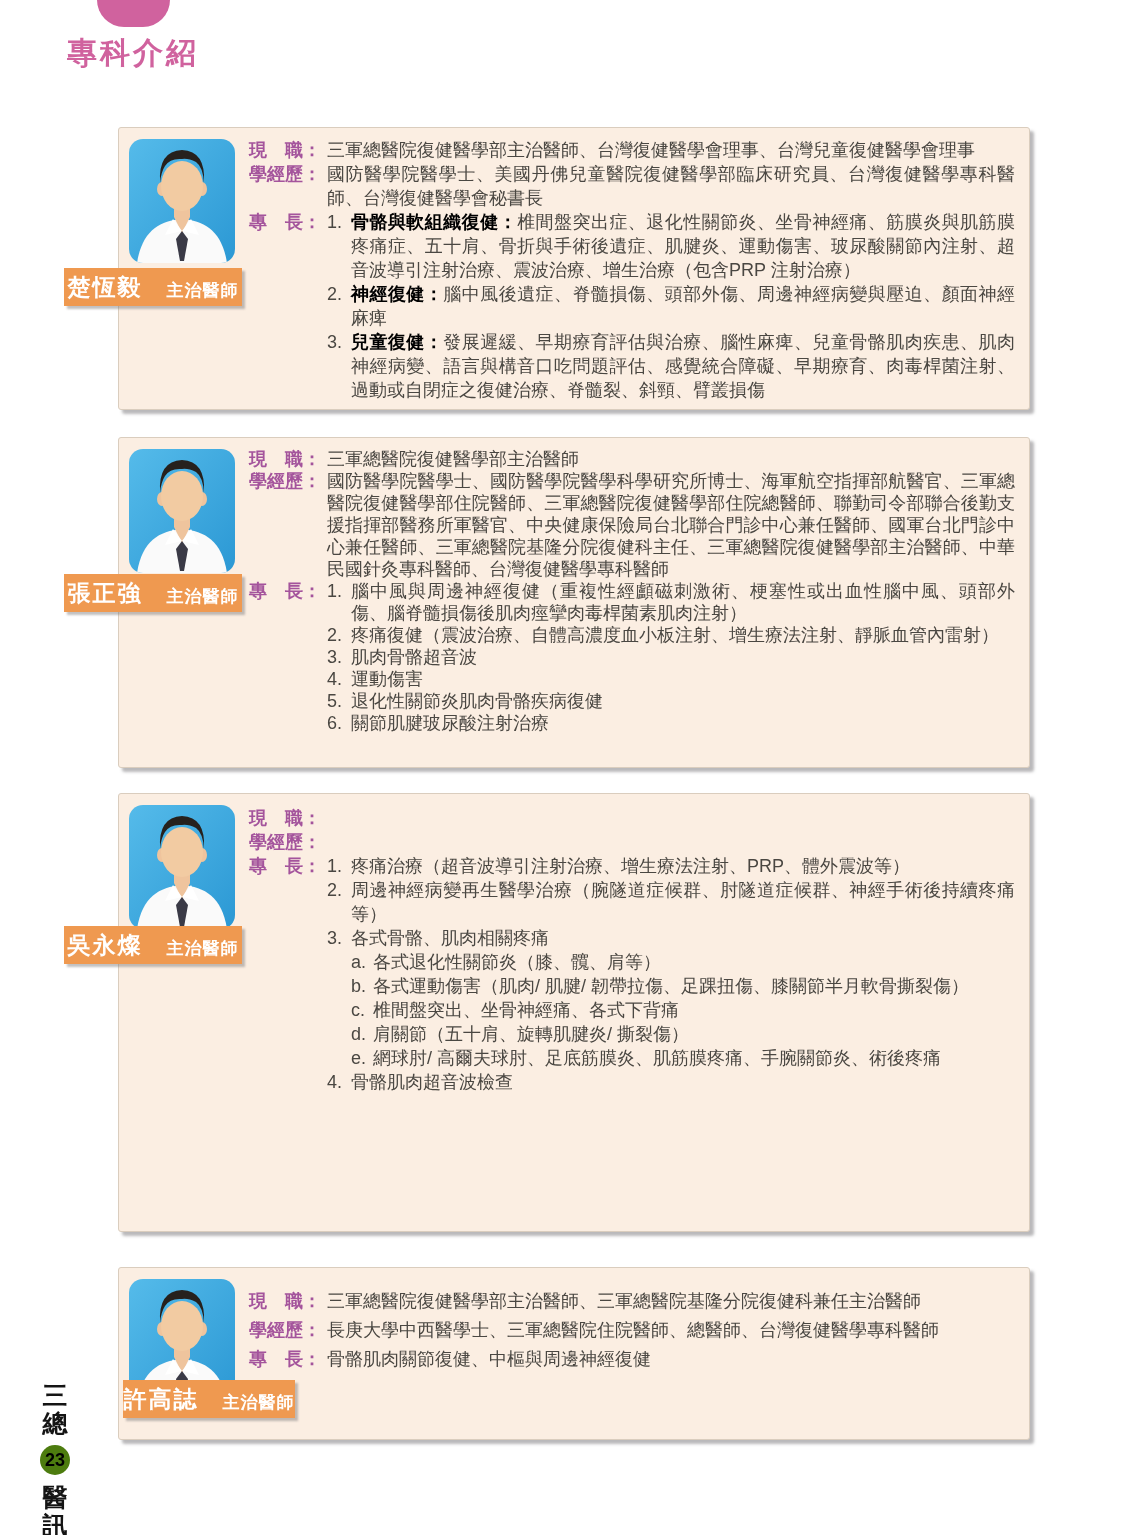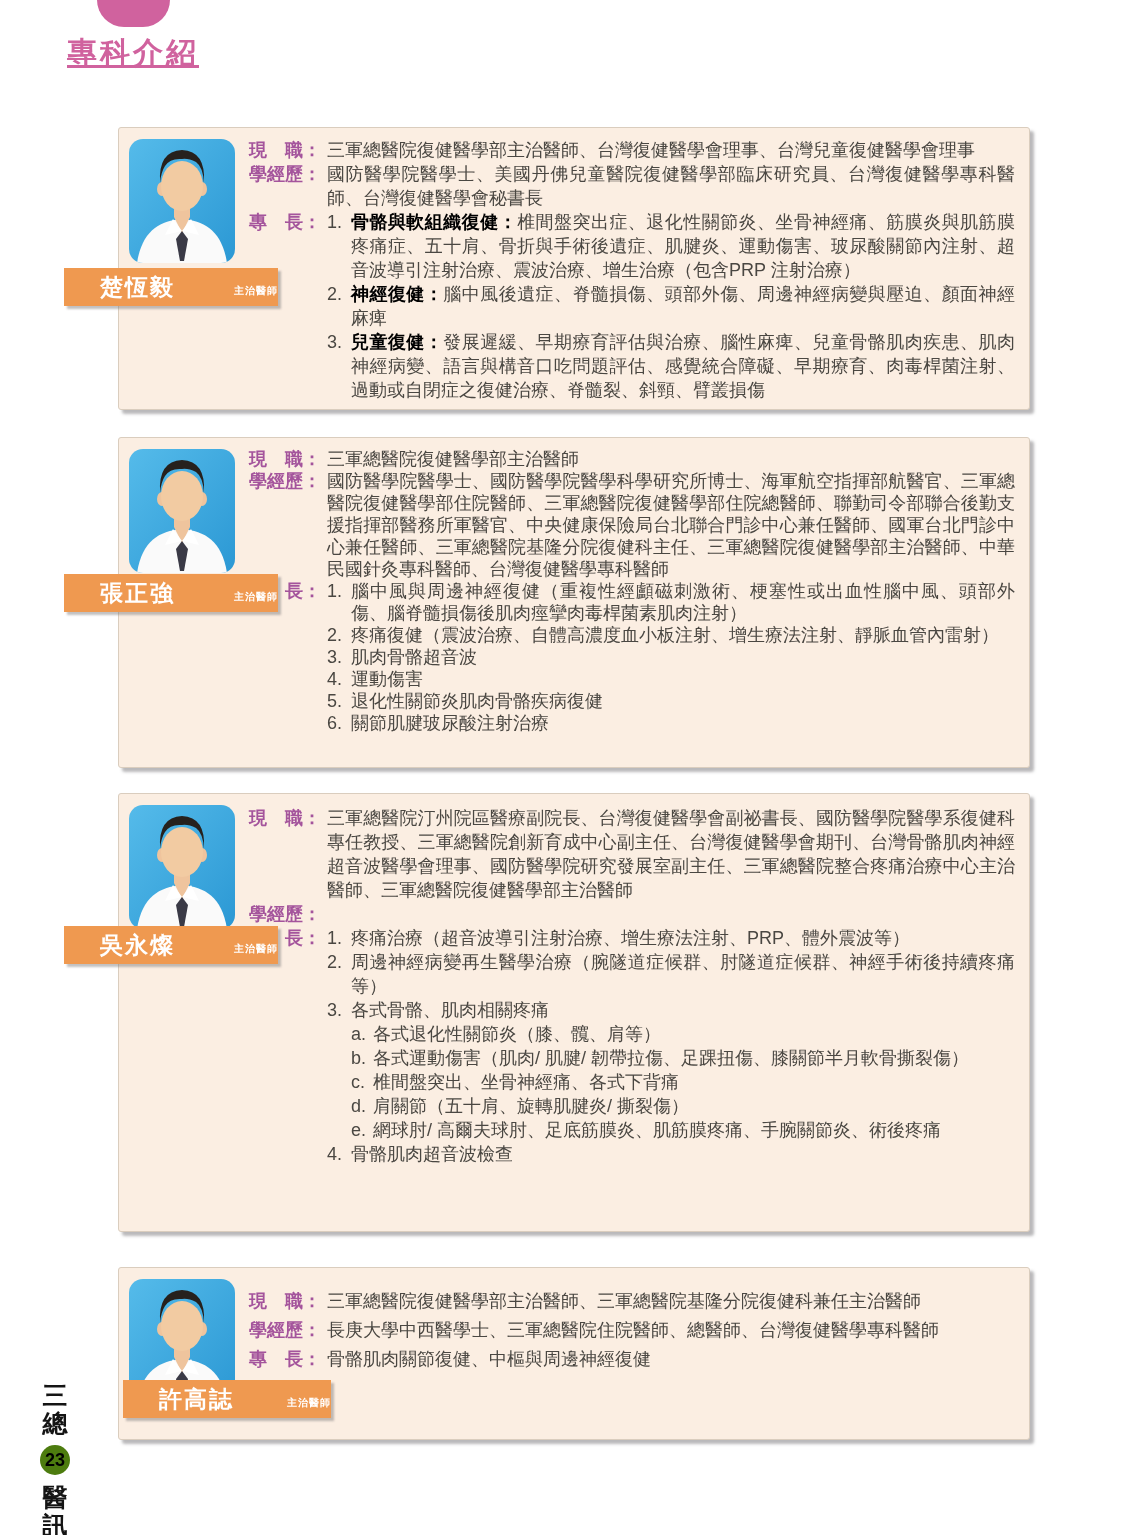--- a/index.html
+++ b/index.html
@@ -3,21 +3,21 @@
 <meta charset="utf-8">
 <style>
   html,body { margin:0; padding:0; background:#ffffff; }
   body { font-family:"Liberation Sans","DejaVu Sans",sans-serif; }
   .page { position:relative; width:1122px; height:1535px; background:#ffffff; overflow:hidden; }
 
   
   .tab { position:absolute; left:97px; top:0; width:73px; height:27px;
          background:#D0629E; border-radius:0 0 34px 34px; }
   .title { position:absolute; left:67px; top:33px; margin:0;
-           font-size:30px; font-weight:bold; color:#D0629E; letter-spacing:3px;text-decoration:underline; }
+           font-size:30px; font-weight:bold; color:#D0629E; letter-spacing:3px; }
 
   
   .card { position:absolute; left:118px; width:912px; box-sizing:border-box;
           background:#FBEEE2; border:1px solid #DACDBE; border-radius:3px;
           box-shadow:4px 4px 3px rgba(130,128,132,.55);
           padding:10px 14px 10px 130px;
           font-size:18px; line-height:24px; color:#4A4742; text-align:justify; }
   .c1 { top:127px; height:283px; }
   .c2 { top:437px; height:331px; line-height:22px; }
   .c3 { top:793px; height:439px; padding-top:12px; }
@@ -36,26 +36,26 @@
   .sub .num { width:22px; }
 
   
   .photo { position:absolute; left:10px; top:11px; width:106px; height:124px;
            border-radius:14px; overflow:hidden; }
   .photo svg { display:block; }
 
   
   .badge { position:absolute; left:-55px; width:178px; height:38px; background:#EF9950;
            box-shadow:3px 3px 2px rgba(120,118,120,.45);
-           display:flex; align-items:center; justify-content:space-between; gap:24px;
-           white-space:nowrap; text-align:left;padding-left:36px; }
+           display:flex; align-items:center; justify-content:center; gap:24px;
+           white-space:nowrap; text-align:left; }
   .c1 .badge { top:140px; } .c2 .badge { top:136px; } .c3 .badge { top:132px; }
   .c4 .badge { top:112px; left:-43px; width:172px;margin-left:47px; }
   .bname { color:#fff; font-weight:bold; font-size:23px; letter-spacing:2px; }
-  .btitle { color:#fff; font-weight:bold; font-size:10px; letter-spacing:1px; padding-top:7px; }
+  .btitle { color:#fff; font-weight:bold; font-size:17px; letter-spacing:1px; padding-top:7px; }
 
   
   .footer { position:absolute; left:36px; top:1381px; width:38px;
             display:flex; flex-direction:column; align-items:center;
             color:#141414; font-weight:bold; font-size:25px; line-height:28px; }
   .pagenum { width:30px; height:30px; border-radius:50%; background:#4d7c0f;
              color:#000; font-size:18px; line-height:30px; text-align:center;
              margin:8px 0; font-weight:bold; }
 </style>
 </head>
@@ -202,21 +202,20 @@
         <ellipse cx="53" cy="47" rx="21" ry="25" fill="#F2CBA2"></ellipse>
         <path d="M31,44 Q29,12 53,11 Q77,12 75,44 Q74,28 67,23 Q59,19 53,20 Q41,19 36,27 Q32,33 31,44 Z" fill="#26211D"></path>
       </svg>
     </div>
     <div class="badge">
       <span class="bname">吳永燦</span>
       <span class="btitle">主治醫師</span>
     </div>
     <div class="row">
       <span class="lbl">現　職：</span>
-      <div class="val">三軍總醫院汀州院區醫療副院長、台灣復健醫學會副祕書長、國防醫學院醫學系復健科專任教授、三軍總醫院創新育成中心副主任、台灣復健醫學會期刊、台灣骨骼肌肉神經超音波醫學會理事、國防醫學院研究發展室副主任、三軍總醫院整合疼痛治療中心主治醫師、三軍總醫院復健醫學部主治醫師</div>
     </div>
     <div class="row">
       <span class="lbl">學經歷：</span>
     </div>
     <div class="row">
       <span class="lbl">專　長：</span>
       <div class="items">
         <div class="item">
           <span class="num">1.</span>
           <div class="txt"><span>疼痛治療（超音波導引注射治療、增生療法注射、PRP、體外震波等）</span></div>

